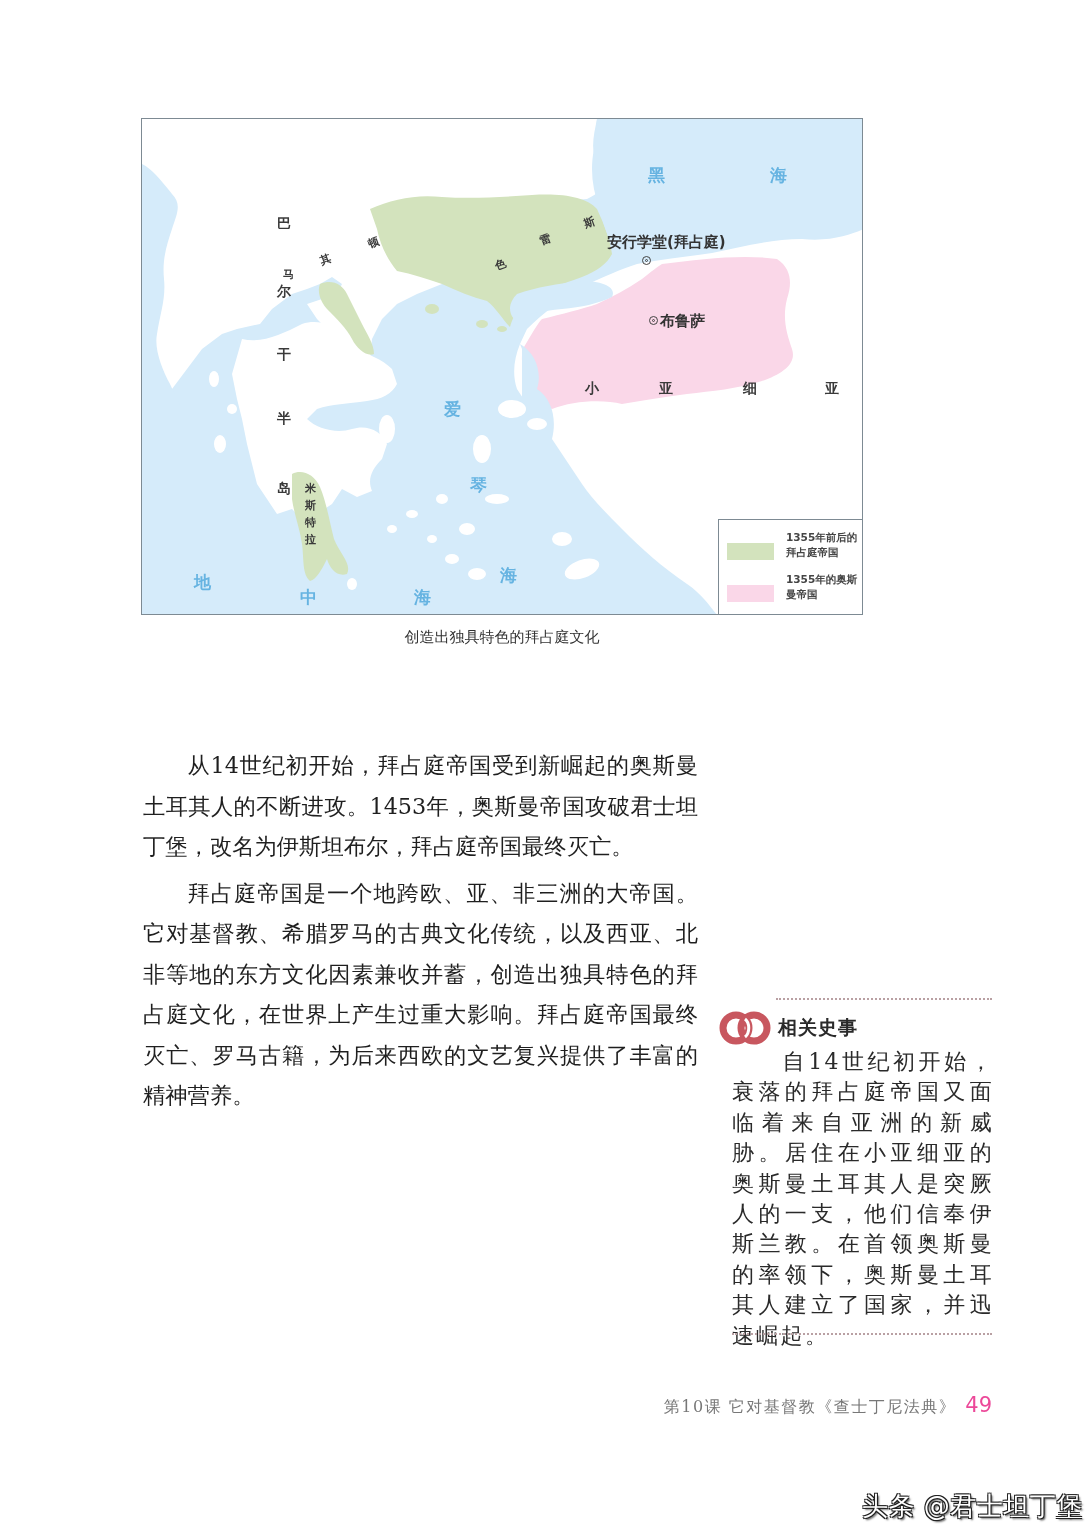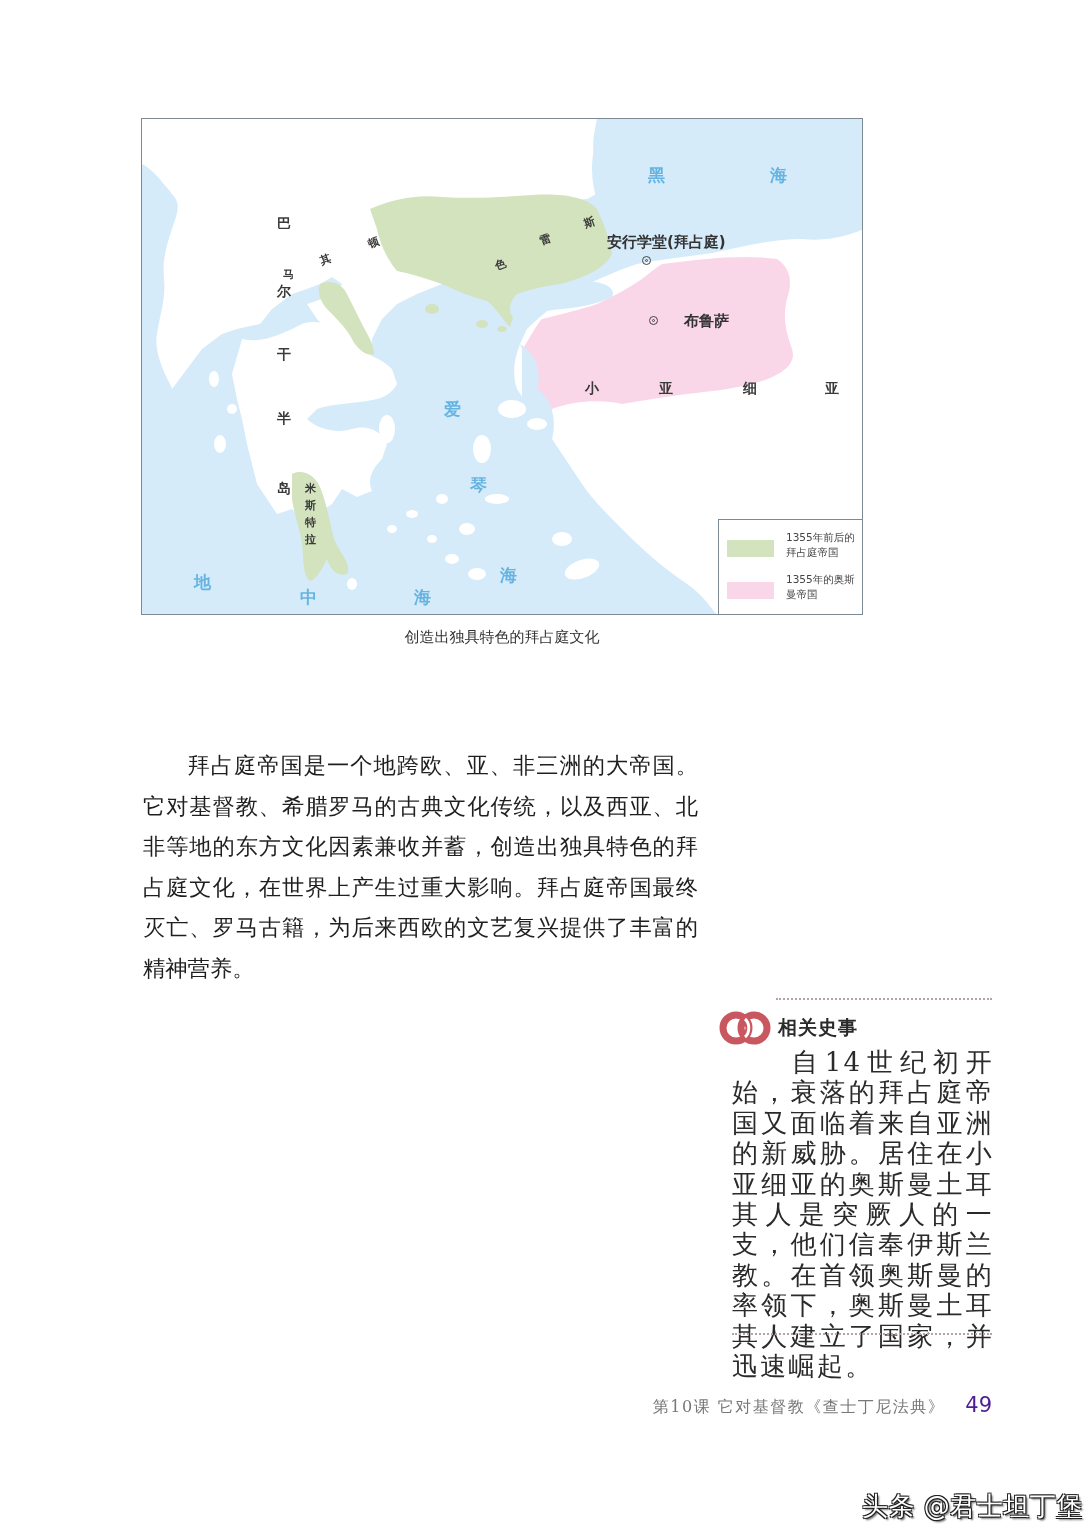--- a/index.html
+++ b/index.html
@@ -24,21 +24,21 @@
       box-sizing: border-box; background: transparent;
     }
     .city-marker::after {
       content: ""; position: absolute; left: 1.5px; top: 1.5px; width: 3px; height: 3px;
       border: 1px solid #444; border-radius: 50%; box-sizing: border-box;
     }
     .legend {
       position: absolute; left: 576px; top: 400px; width: 146px; height: 97px;
       border-left: 1px solid #7d8a93; border-top: 1px solid #7d8a93; background: #fff; box-sizing: border-box;
     }
-    .legend-item { position: absolute; left: 8px; display: flex; align-items: center; }
+    .legend-item { position: absolute; left: 8px; display: flex; align-items: flex-end; font-weight: bold; }
     .legend-swatch { width: 47px; height: 17px; margin-top: 7px; margin-right: 12px; }
     .legend-text {
       font-family: "DejaVu Sans", sans-serif; font-size: 10.5px; line-height: 15px; color: #444; width: 72px;
     }
     .caption {
       position: absolute; left: 141px; top: 628px; width: 722px; text-align: center;
       font-size: 15px; color: #333;
     }
     .body-text {
       position: absolute; left: 143px; top: 745px; width: 555px;
@@ -51,31 +51,31 @@
     .dotted { border-top: 2px dotted #b9a0a3; height: 0; }
     .sidebar-top-dots { position: absolute; left: 58px; top: 3px; width: 216px; }
     .sidebar-bottom-dots { position: absolute; left: 14px; top: 338px; width: 260px; }
     .sidebar-logo { position: absolute; left: 0; top: 6px; width: 54px; height: 54px; }
     .sidebar-heading {
       position: absolute; left: 60px; top: 20px; font-family: Liberation Serif, serif;
       font-weight: bold; font-size: 19px; color: #2a2a2a; letter-spacing: 1px;
     }
     .sidebar-body {
       position: absolute; left: 14px; top: 52px; width: 262px;
-      font-family: "DejaVu Serif", serif; font-size: 26px; line-height: 30.4px; color: #2a2a2a;
+      font-family: "DejaVu Serif", serif; font-size: 22px; line-height: 30.4px; color: #2a2a2a;
       letter-spacing: 2.3px; text-align: justify;
     }
     .sidebar-body p { margin: 0; text-indent: 2.3em; }
     .footer {
       position: absolute; left: 620px; top: 1393px; width: 372px; text-align: right;
       font-size: 16px; color: #777; display: flex; justify-content: flex-end; align-items: baseline;
     }
     .footer .lesson { letter-spacing: 1.5px; }
     .footer .page-num {
-      font-family: "DejaVu Sans", sans-serif; font-size: 21px; color: #4c1d95; margin-left: 20px;
+      font-family: "DejaVu Sans", sans-serif; font-size: 21px; color: #ec4899; margin-left: 9px;
     }
     .watermark {
       position: absolute; left: 862px; top: 1489px; font-family: "DejaVu Sans", sans-serif;
       font-size: 26px; color: #fff; letter-spacing: 0.5px;
       text-shadow: 1px 1px 0 #222, -1px -1px 0 #222, 1px -1px 0 #222, -1px 1px 0 #222, 2px 2px 2px #555;
     }
   </style>
 </head>
 <body>
 
@@ -165,37 +165,38 @@
   <span class="map-label sea" style="left:302px; top:282px;">爱</span>
   <span class="map-label sea" style="left:328px; top:358px;">琴</span>
   <span class="map-label sea" style="left:358px; top:448px;">海</span>
   <span class="map-label sea" style="left:52px; top:455px;">地</span>
   <span class="map-label sea" style="left:158px; top:470px;">中</span>
   <span class="map-label sea" style="left:272px; top:470px;">海</span>
 
   <span class="map-label city" style="left:465px; top:116px;">安行学堂(拜占庭)</span>
   <span class="city-marker" style="left:500px; top:137px;"></span>
   <span class="city-marker" style="left:507px; top:197px;"></span>
-  <span class="map-label city" style="left:518px; top:195px;margin-left:24px;">布鲁萨</span>
+  <span class="map-label city" style="left:518px; top:195px;">布鲁萨</span>
 
   <div class="legend">
     <div class="legend-item" style="top:10px;">
       <span class="legend-swatch" style="background:#d3e3bd;"></span>
       <span class="legend-text">1355年前后的拜占庭帝国</span>
     </div>
     <div class="legend-item" style="top:52px;">
       <span class="legend-swatch" style="background:#fad7e8;"></span>
       <span class="legend-text">1355年的奥斯曼帝国</span>
     </div>
   </div>
 </div>
 
 <div class="caption">创造出独具特色的拜占庭文化</div>
 
 <div class="body-text">
+  <p>从14世纪初开始，拜占庭帝国受到新崛起的奥斯曼土耳其人的不断进攻。1453年，奥斯曼帝国攻破君士坦丁堡，改名为伊斯坦布尔，拜占庭帝国最终灭亡。</p>
   <p>拜占庭帝国是一个地跨欧、亚、非三洲的大帝国。它对基督教、希腊罗马的古典文化传统，以及西亚、北非等地的东方文化因素兼收并蓄，创造出独具特色的拜占庭文化，在世界上产生过重大影响。拜占庭帝国最终灭亡、罗马古籍，为后来西欧的文艺复兴提供了丰富的精神营养。</p>
 </div>
 
 <div class="sidebar">
   <div class="dotted sidebar-top-dots"></div>
   <svg class="sidebar-logo" viewBox="0 0 54 54">
     <circle cx="18" cy="27" r="13" fill="none" stroke="#c8575f" stroke-width="7"></circle>
     <circle cx="36" cy="27" r="13" fill="none" stroke="#c8575f" stroke-width="7"></circle>
     <path d="M27,18 C32,22 32,32 27,36" stroke="#ffffff" stroke-width="3" fill="none"></path>
   </svg>

